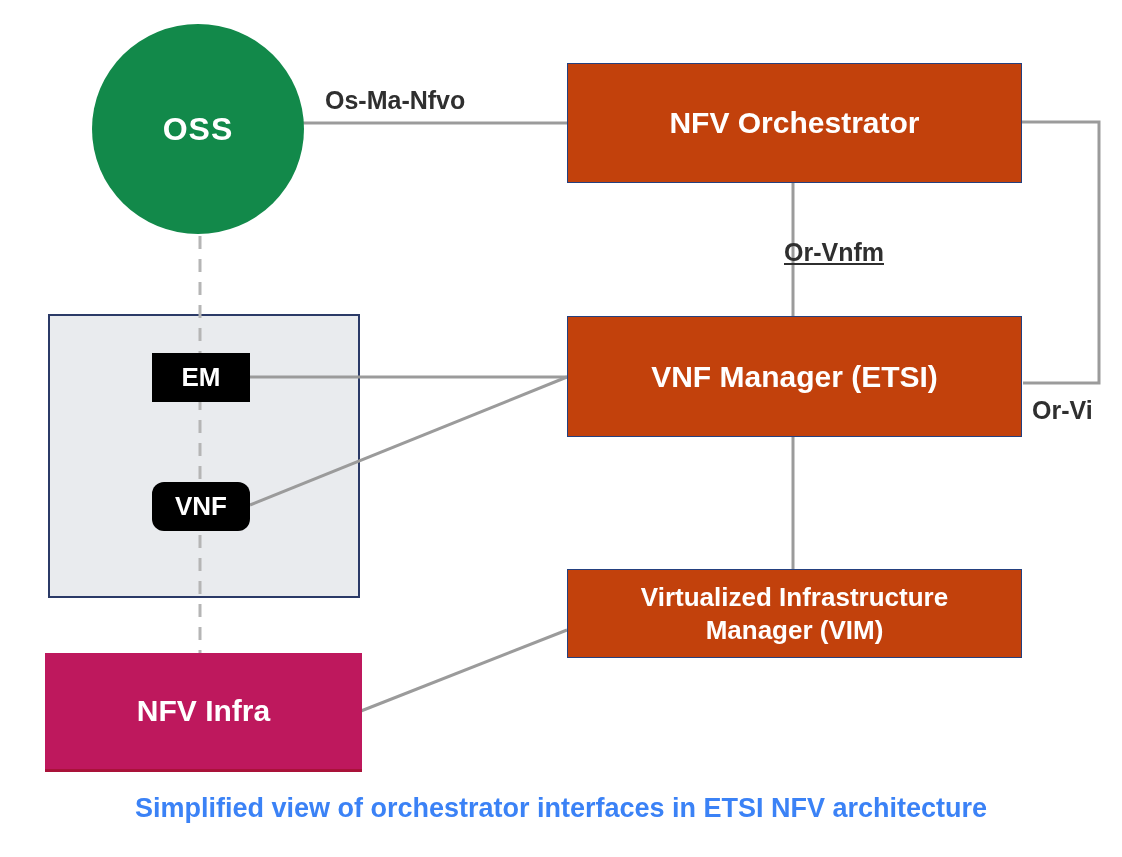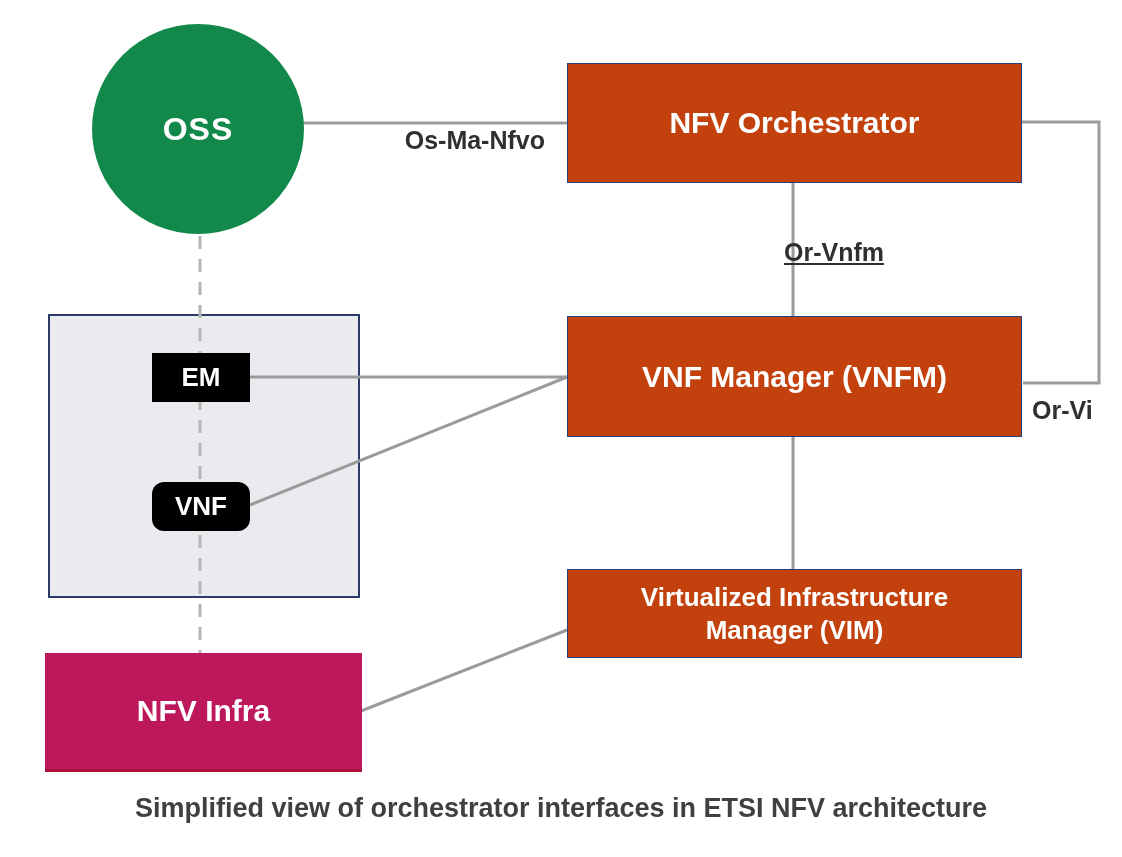--- a/index.html
+++ b/index.html
@@ -84,32 +84,32 @@
     font-size: 30px;
   }
 
   .edge-label {
     position: absolute;
     color: #2f2f2f;
     font-weight: bold;
     font-size: 25px;
     white-space: nowrap;
   }
-  .label-os-ma-nfvo { left: 325px; top: 86px;  width: 220px; text-align: right; margin-top: 40px; }
+  .label-os-ma-nfvo { left: 325px; top: 86px;  width: 220px; text-align: left; }
   .label-or-vnfm   { left: 784px; top: 238px; text-decoration: underline; }
   .label-or-vi     { left: 1032px; top: 396px; width: 76px; text-align: left; }
 
   .caption {
     position: absolute;
     left: 0; top: 793px;
     width: 1122px;
     text-align: center;
     font-weight: bold;
     font-size: 27px;
-    color: #404040;
+    color: #3b82f6;
   }
 </style>
 </head>
 <body>
 
 <div class="canvas">
 
   <div class="grouping-box"></div>
 
   <svg class="connectors" viewBox="0 0 1122 857">
@@ -133,21 +133,21 @@
 
   <div class="node node-oss">
     <span>OSS</span>
   </div>
 
   <div class="node blue-box node-nfvo">
     <span>NFV Orchestrator</span>
   </div>
 
   <div class="node blue-box node-vnfm">
-    <span>VNF Manager (VNFM)</span>
+    <span>VNF Manager (ETSI)</span>
   </div>
 
   <div class="node blue-box node-vim">
     <span>Virtualized Infrastructure Manager (VIM)</span>
   </div>
 
   <div class="node purple-box node-em">
     <span>EM</span>
   </div>
 

